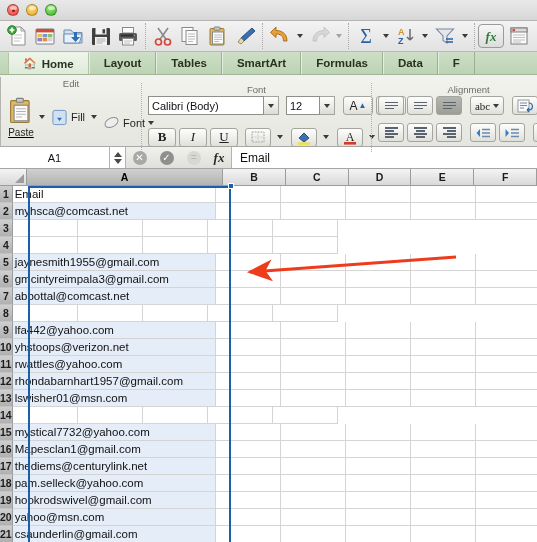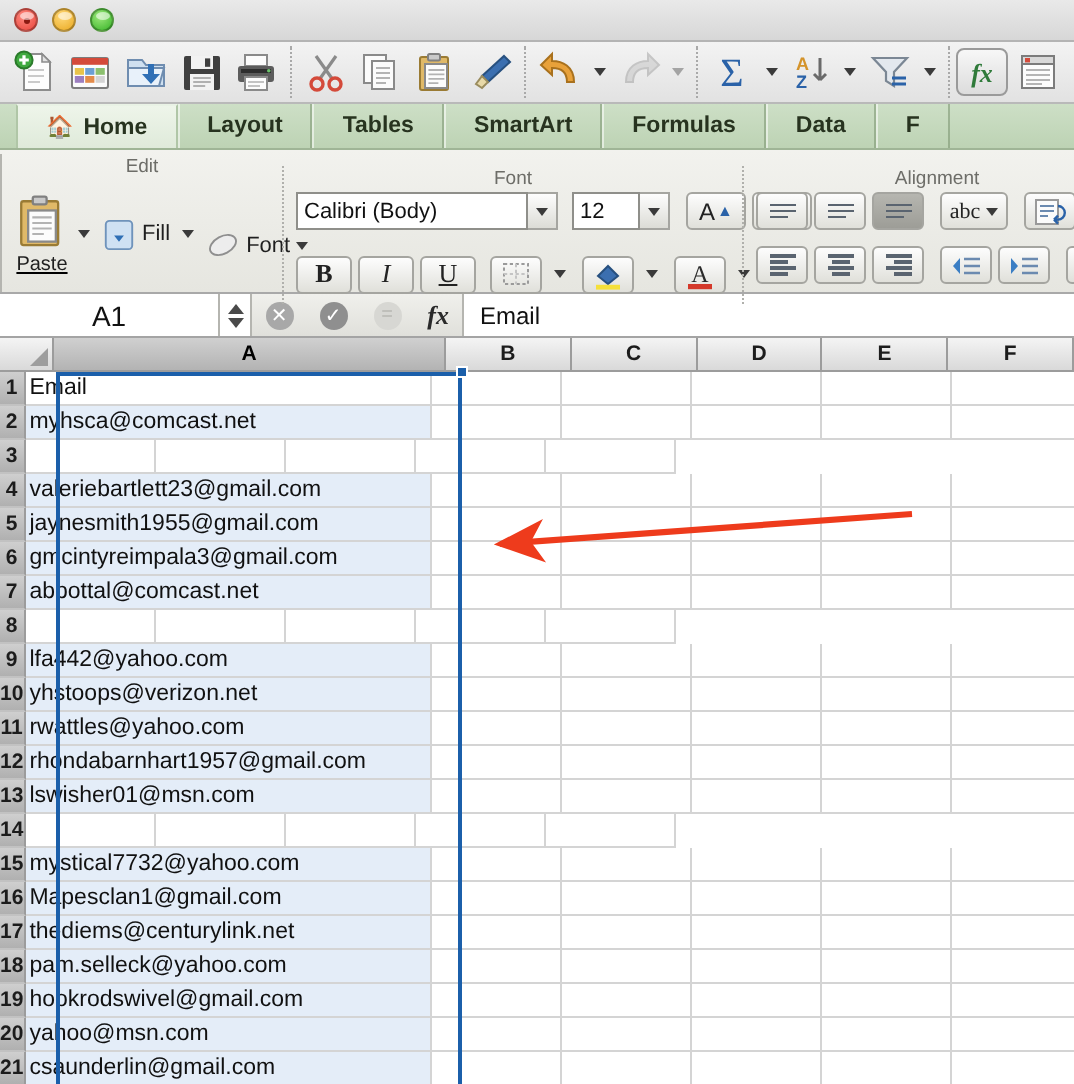--- a/index.html
+++ b/index.html
@@ -159,21 +159,21 @@
     height: 22px;
     background: linear-gradient(to bottom, #f0f0ec, #e3e3de);
     border-bottom: 1px solid #a4a4a4;
     display: flex; align-items: stretch;
   }
   .namebox {
     width: 110px;
     background: #fff;
     border-right: 1px solid #b5b5b0;
     display: flex; align-items: center; justify-content: center;
-    font-size: 14px; color: #111;
+    font-size: 11px; color: #111;
     position: relative;
   }
   .stepper {
     width: 16px; background: #fff;
     border-right: 1px solid #b5b5b0;
     display: flex; flex-direction: column; align-items: center; justify-content: center;
     gap: 2px;
   }
   .st-up, .st-dn { width: 0; height: 0; border-left: 4px solid transparent; border-right: 4px solid transparent; }
   .st-up { border-bottom: 5px solid #4a4a4a; }
@@ -748,21 +748,20 @@
             <div class="cell other"></div>
           </div>
           <div class="grow">
             <div class="cell other"></div>
             <div class="cell other"></div>
             <div class="cell other"></div>
             <div class="cell other"></div>
             <div class="cell other"></div>
           </div>
           <div class="grow">
-            <div class="cell colA">valeriebartlett23@gmail.com</div>
             <div class="cell other"></div>
             <div class="cell other"></div>
             <div class="cell other"></div>
             <div class="cell other"></div>
             <div class="cell other"></div>
           </div>
           <div class="grow">
             <div class="cell colA">jaynesmith1955@gmail.com</div>
             <div class="cell other"></div>
             <div class="cell other"></div>

